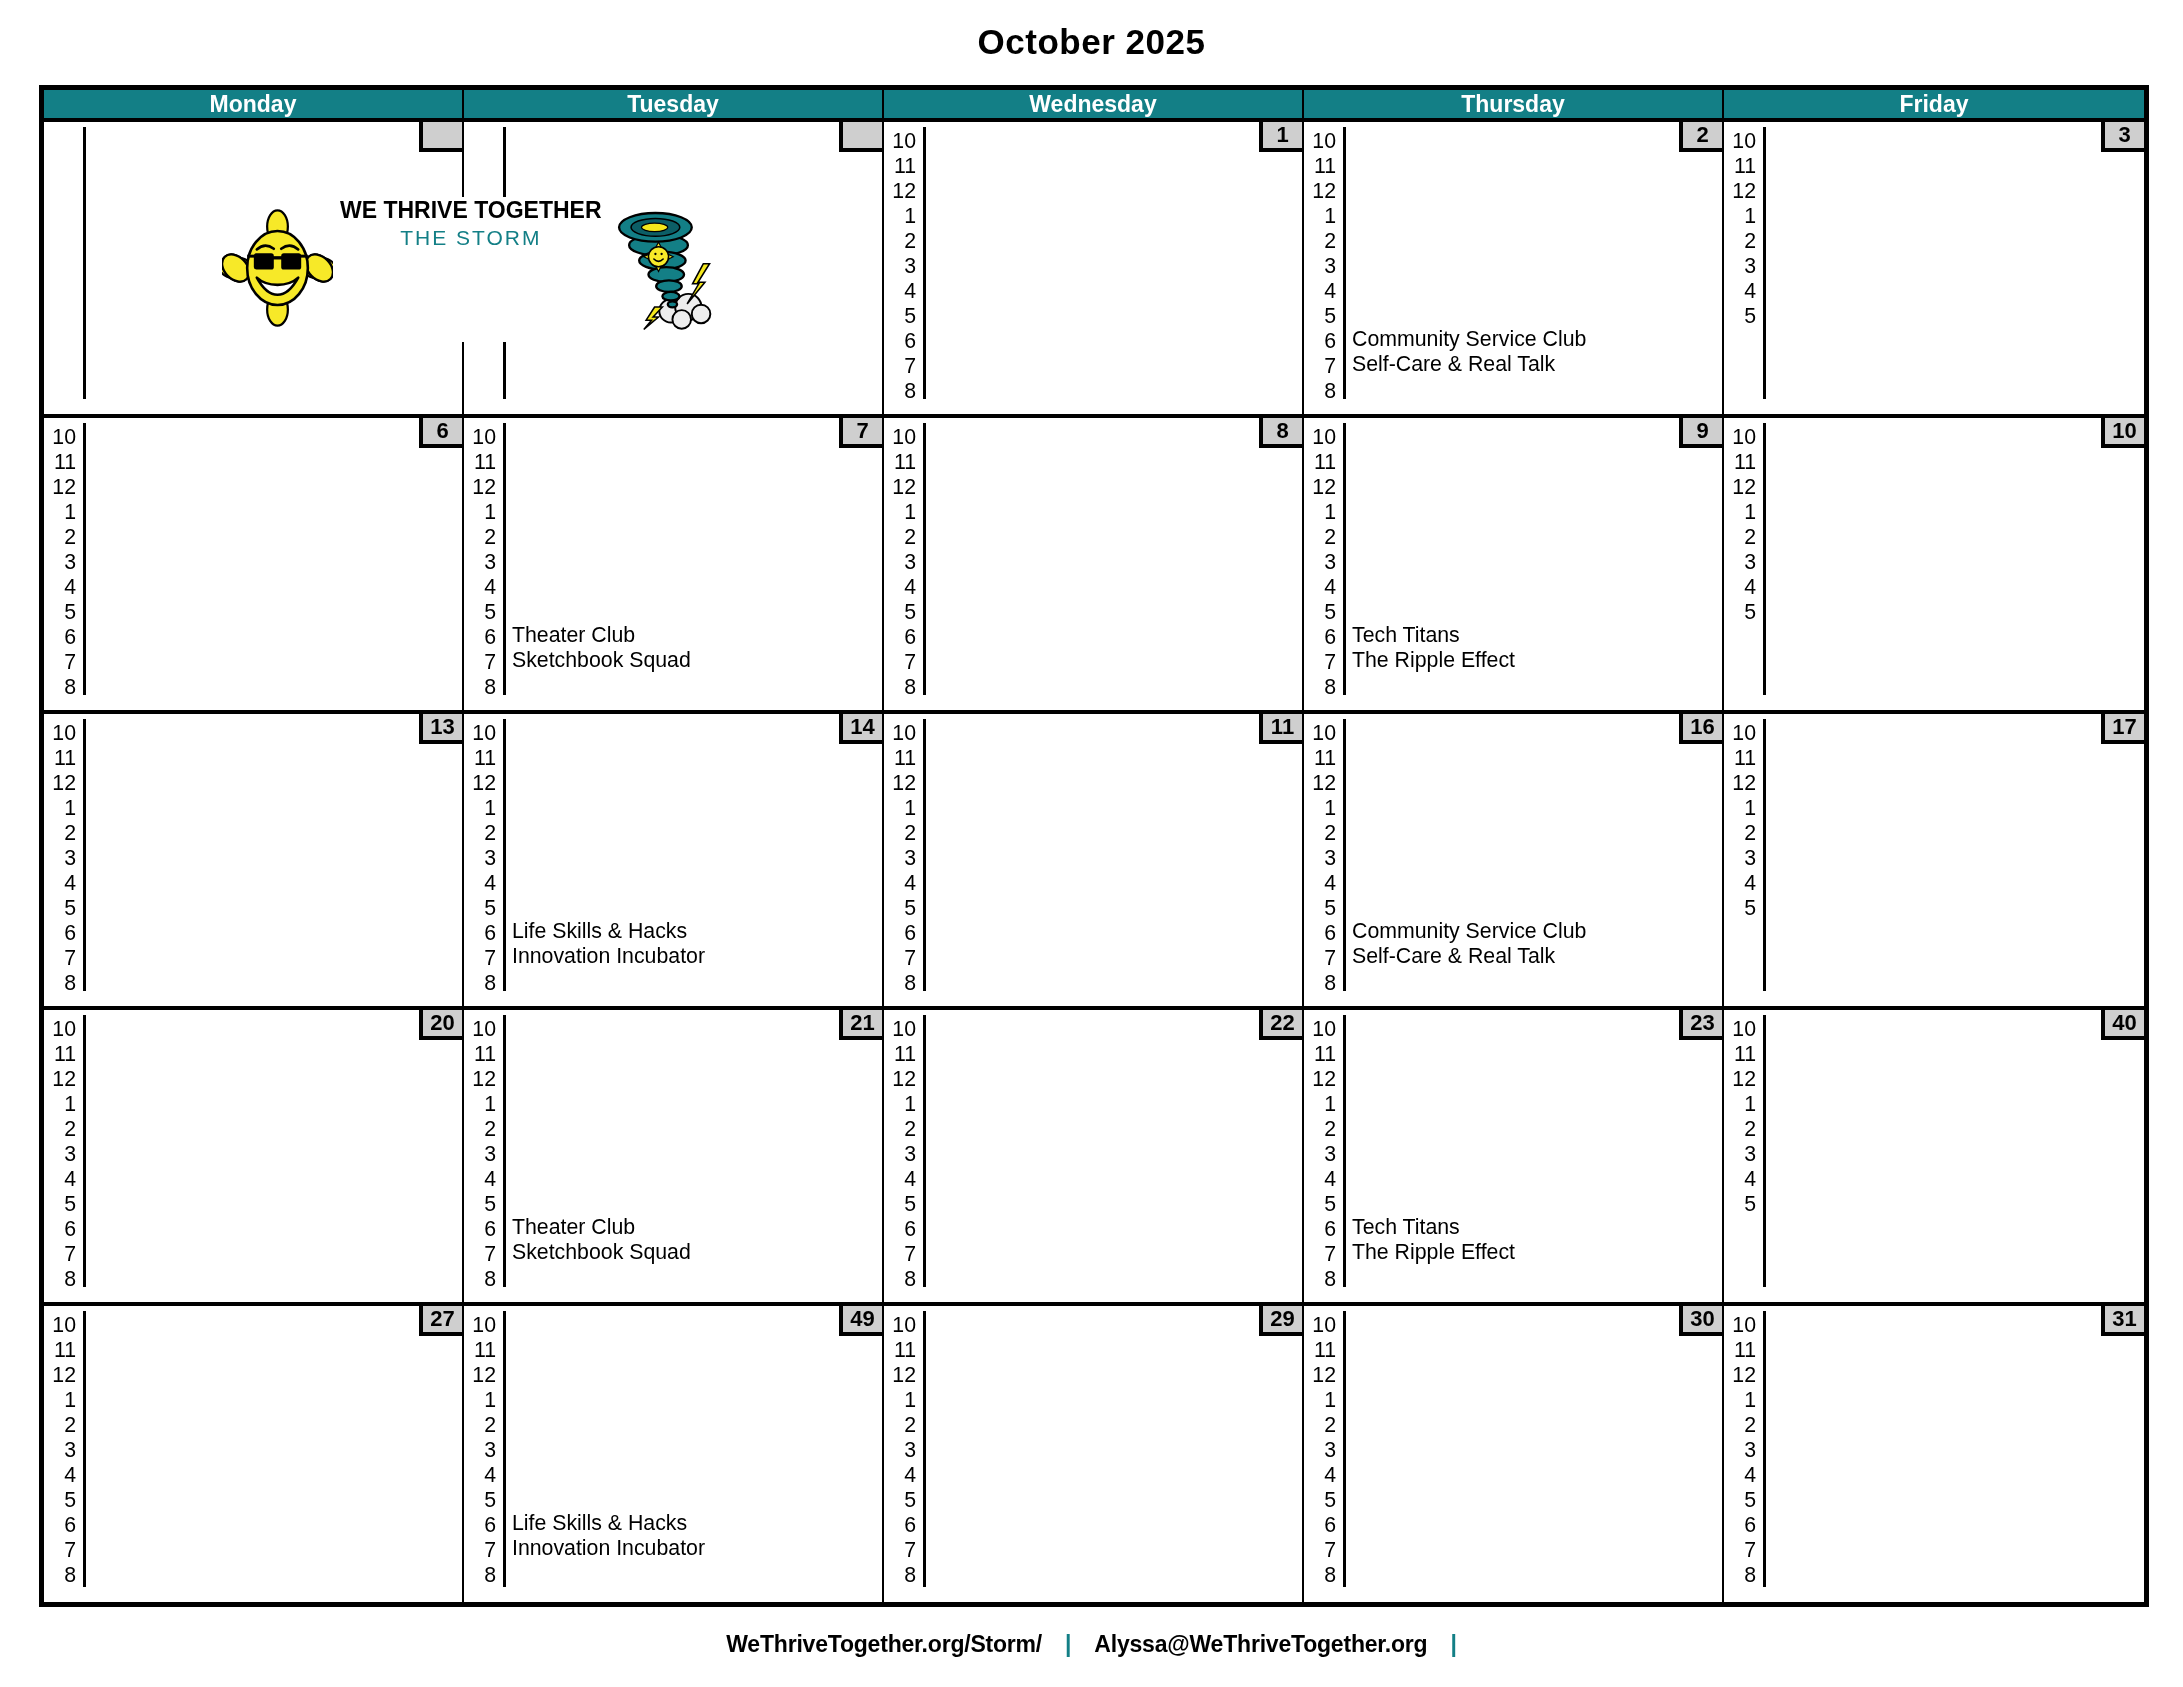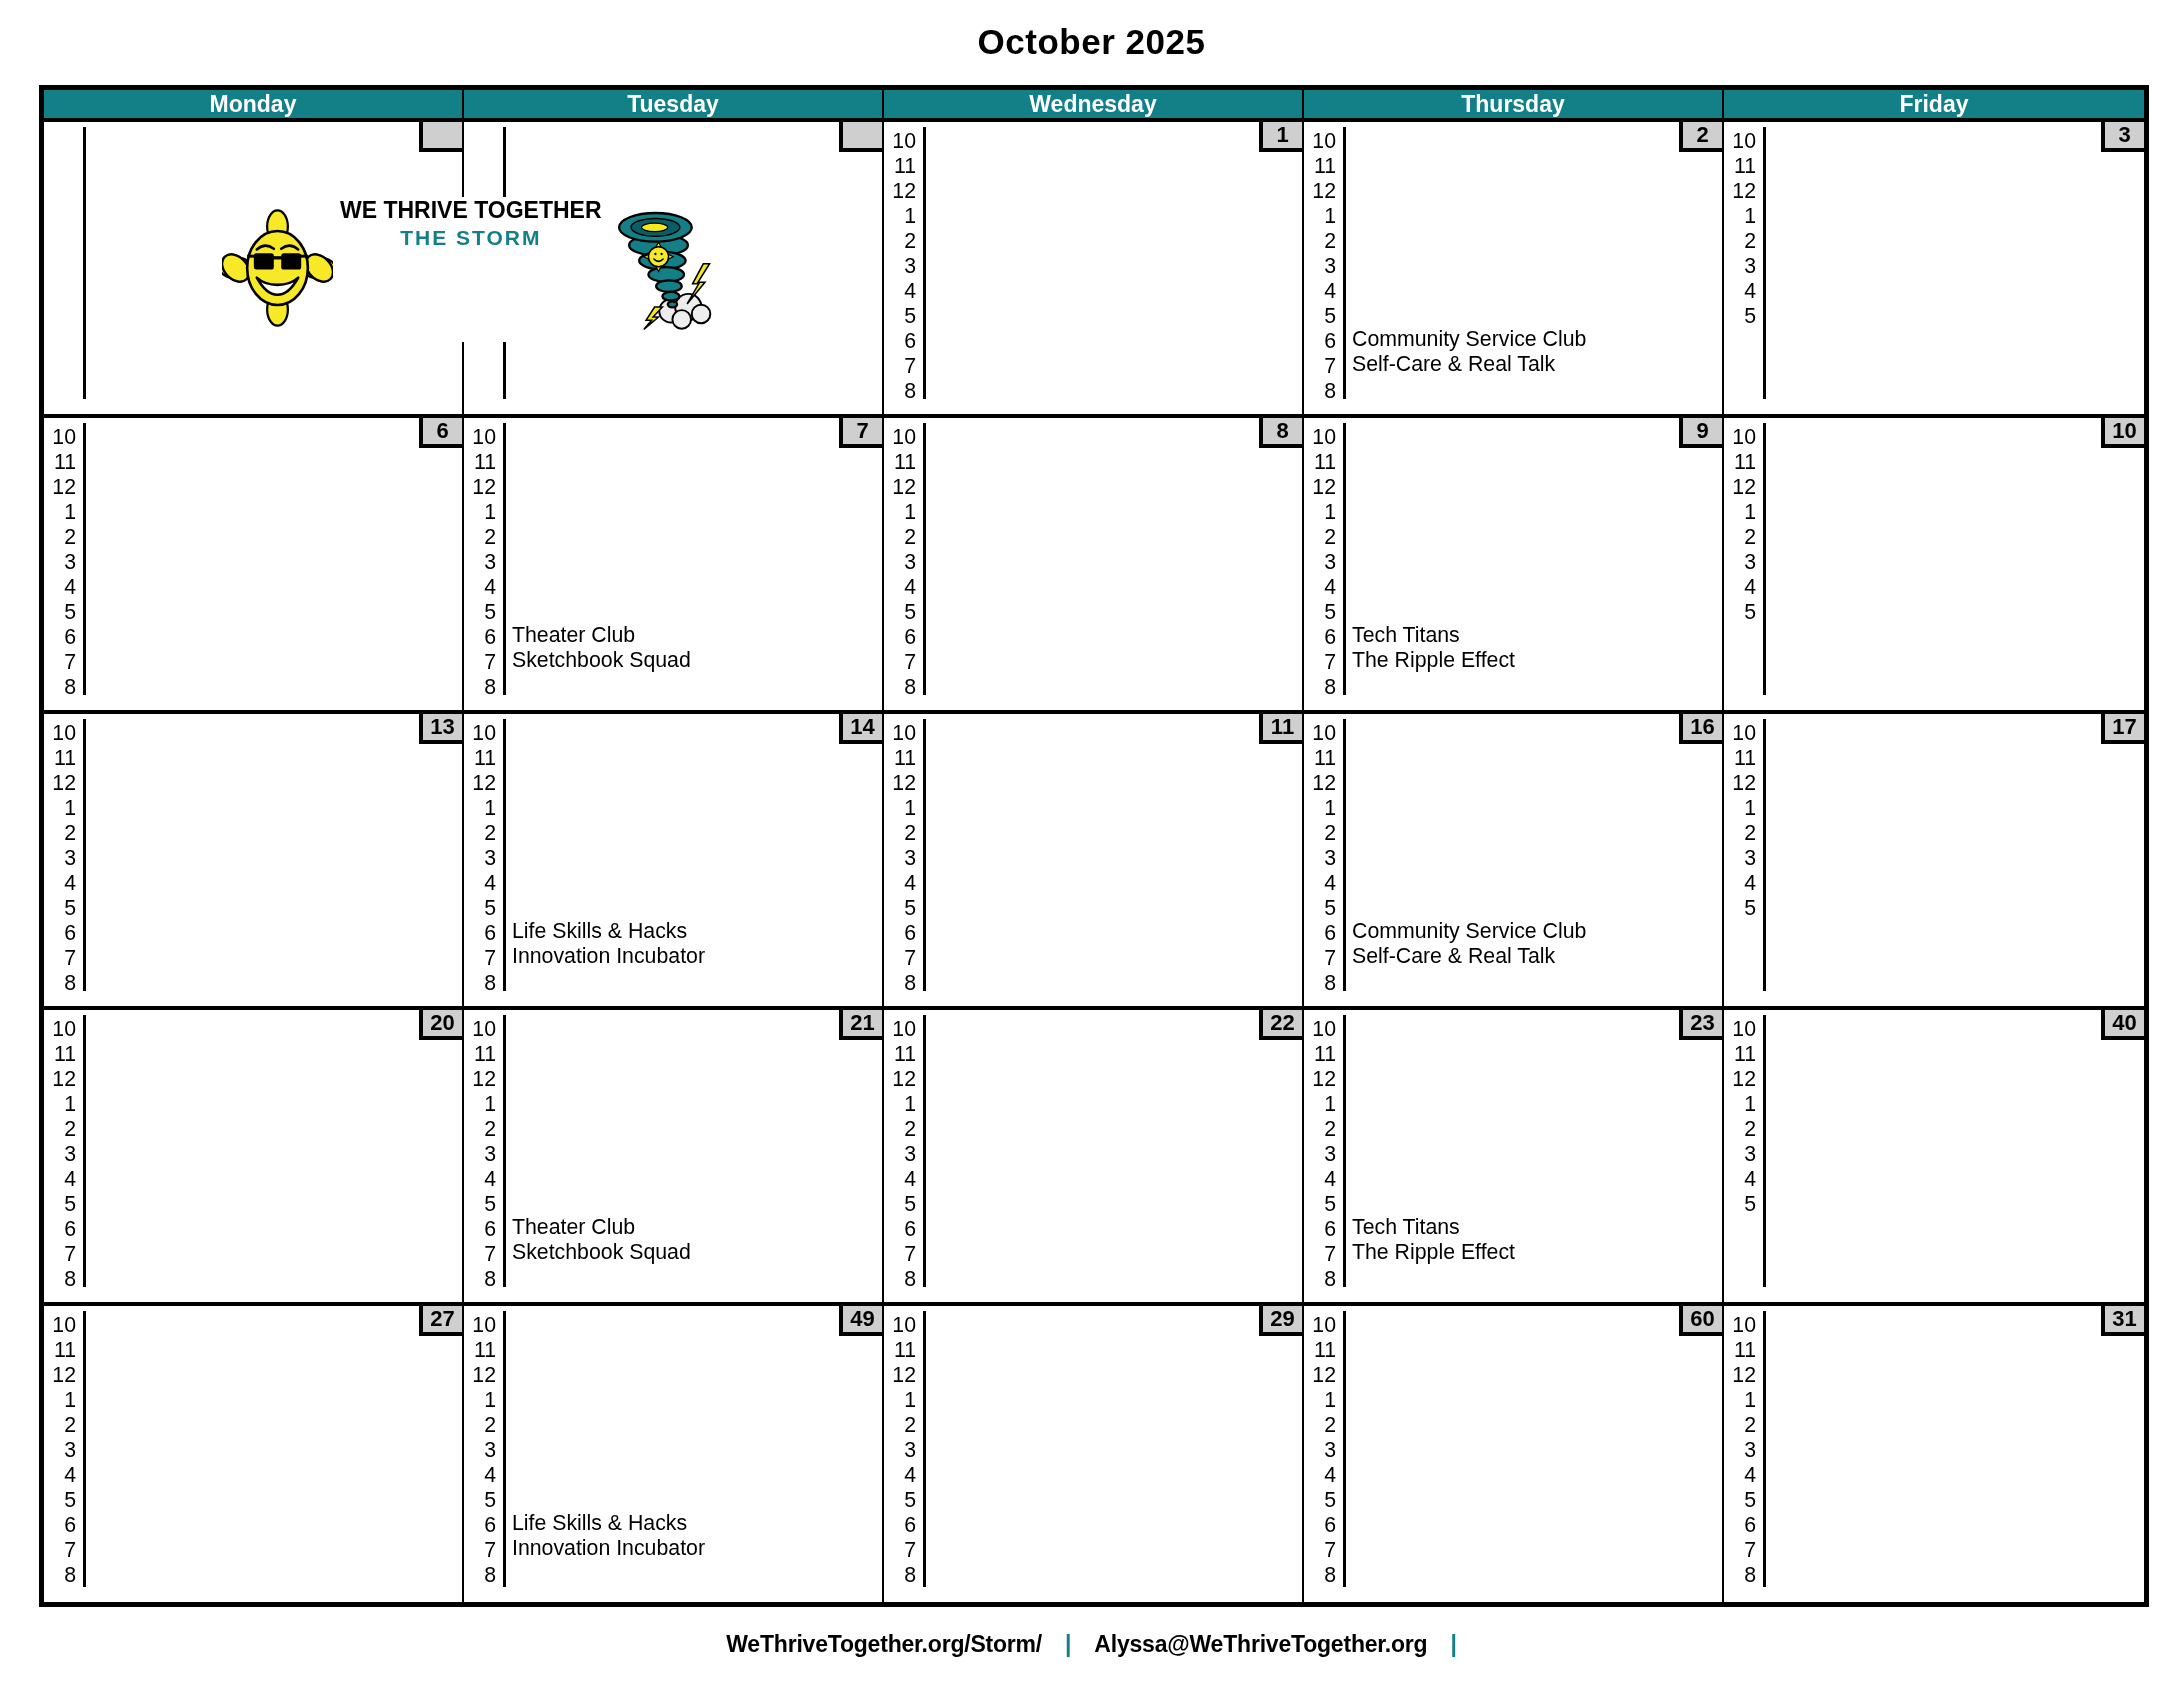--- a/index.html
+++ b/index.html
@@ -34,21 +34,21 @@
   .tdiv{position:absolute;left:39px;top:5px;bottom:15px;width:2.5px;background:#000;}
   .timecol{position:absolute;left:0;top:7px;width:32px;text-align:right;font-size:21.3px;line-height:25px;}
   .timenum{height:25px;}
   .event{position:absolute;left:48px;font-size:21.3px;line-height:25px;white-space:nowrap;}
   .logo{
     position:absolute;left:178px;top:107px;width:491px;height:145px;background:#fff;z-index:5;
     display:flex;align-items:flex-start;justify-content:center;gap:7px;
   }
   .logo-text{text-align:center;flex:0 0 auto;}
   .logo-line1{font-size:23px;font-weight:700;color:#000;letter-spacing:0px;white-space:nowrap;}
-  .logo-line2{font-size:21px;font-weight:700;color:var(--teal);letter-spacing:2px;margin-top:2px;}
+  .logo-line2{font-size:21px;font-weight:400;color:var(--teal);letter-spacing:2px;margin-top:2px;}
   .footer{
     position:absolute;top:1631px;left:0;width:100%;
     display:flex;align-items:center;justify-content:center;gap:23px;
     font-size:23px;font-weight:700;letter-spacing:-0.2px;
   }
   .footer .sep{color:var(--teal);font-weight:700;}
 </style>
 </head>
 <body style="--teal: #137F86;">
 
@@ -494,21 +494,21 @@
         <div class="timenum">2</div>
         <div class="timenum">3</div>
         <div class="timenum">4</div>
         <div class="timenum">5</div>
         <div class="timenum">6</div>
         <div class="timenum">7</div>
         <div class="timenum">8</div>
       </div>
     </div>
     <div class="cell lastrow">
-      <div class="datebox">60</div>
+      <div class="datebox">30</div>
       <div class="tdiv"></div>
       <div class="timecol">
         <div class="timenum">10</div>
         <div class="timenum">11</div>
         <div class="timenum">12</div>
         <div class="timenum">1</div>
         <div class="timenum">2</div>
         <div class="timenum">3</div>
         <div class="timenum">4</div>
         <div class="timenum">5</div>

